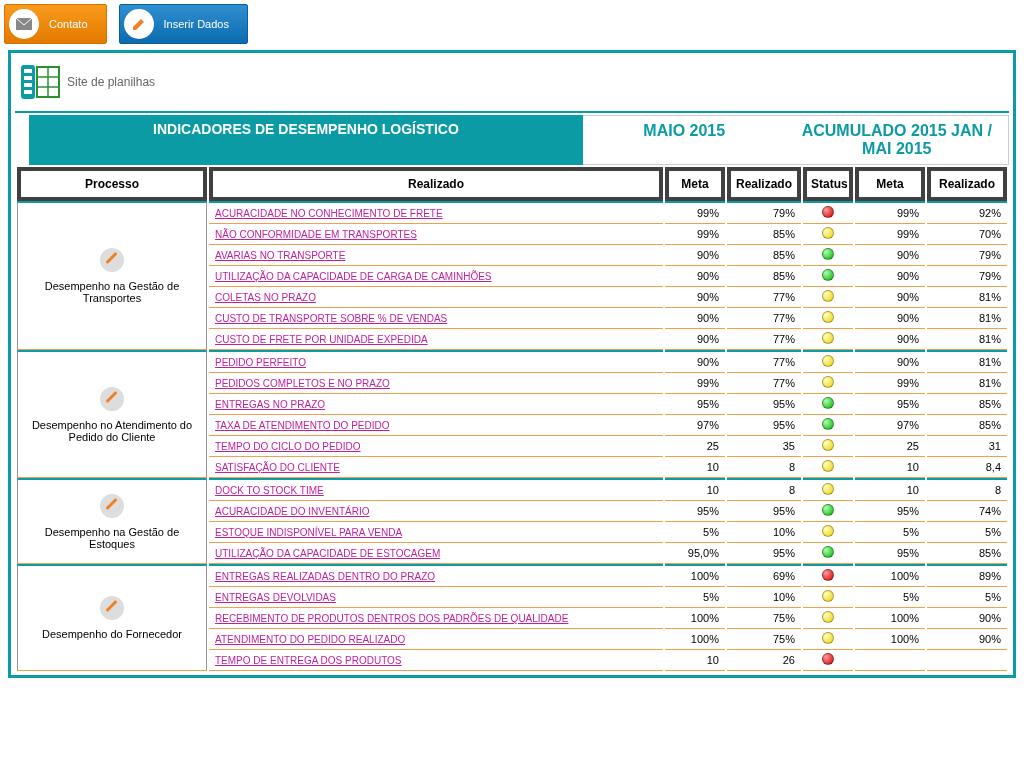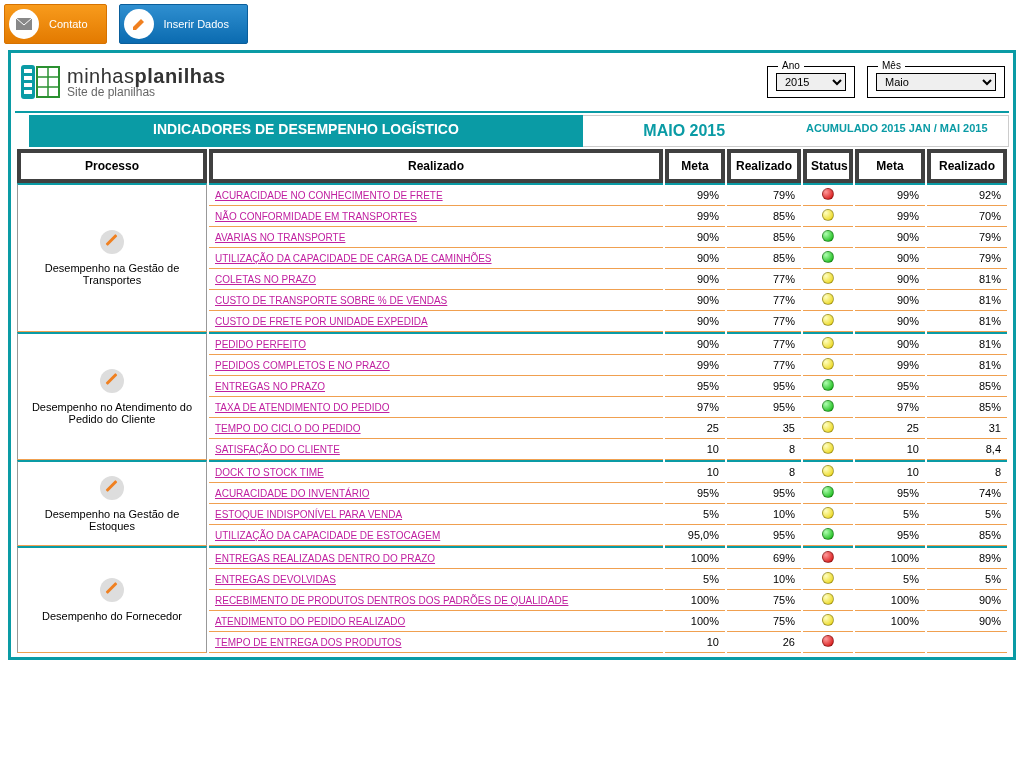--- a/index.html
+++ b/index.html
@@ -18,21 +18,21 @@
 .logo-text .l2 { font-size:12px; color:#666; }
 .filters { display:flex; gap:12px; }
 .fbox { border:1px solid #000; padding:6px 8px; position:relative; }
 .fbox .flabel { position:absolute; top:-7px; left:10px; background:#fff; padding:0 4px; font-size:10px; }
 .fbox select { border:1px solid #000; font-size:11px; padding:1px 4px; }
 .fbox.ano select { width:70px; }
 .fbox.mes select { width:120px; }
 .title-row { display:flex; margin-top:2px;padding-left:14px; }
 .title-main { background:#0a9ba5; color:#fff; font-weight:bold; font-size:14px; text-align:center; padding:6px 4px; }
 .title-mid { background:#fff; color:#0a9ba5; font-weight:bold; font-size:16px; text-align:center; padding:6px 4px; border-top:1px solid #ccc; border-bottom:1px solid #ccc; }
-.title-right { background:#fff; color:#0a9ba5; font-weight:bold; font-size:11px; text-align:center; padding:6px 4px; border-top:1px solid #ccc; border-bottom:1px solid #ccc; border-right:1px solid #ccc; }
+.title-right { background:#fff; color:#0a9ba5; font-weight:bold; font-size:16px; text-align:center; padding:6px 4px; border-top:1px solid #ccc; border-bottom:1px solid #ccc; border-right:1px solid #ccc; }
 table.grid { border-collapse:separate; border-spacing:2px 0; width:100%; table-layout:fixed; margin-top:2px; }
 table.grid th { background:#fff; border:4px solid #404040; padding:6px 4px; font-weight:bold; font-size:12px; }
 table.grid td { border-bottom:1px solid #f0a050; padding:3px 6px; font-size:11px; }
 td.proc { text-align:center; vertical-align:middle; border:1px solid #999; border-right:1px solid #999; font-size:11px;margin-top:43px; }
 td.ind { }
 td.ind a { color:#c020a0; text-decoration:underline; cursor:pointer; font-size:10px;text-align:right; }
 td.num { text-align:right; padding-right:8px; }
 td.status { text-align:center; }
 .dot { display:inline-block; width:10px; height:10px; border-radius:50%; border:1px solid rgba(0,0,0,0.3); }
 .dot.red { background:radial-gradient(circle at 30% 30%,#ff9a9a,#d00000); }
@@ -77,32 +77,21 @@
         <rect x="5" y="6" width="8" height="4" fill="#fff"></rect>
           <rect x="5" y="13" width="8" height="4" fill="#fff"></rect>
         <rect x="5" y="20" width="8" height="4" fill="#fff"></rect>
           <rect x="5" y="27" width="8" height="4" fill="#fff"></rect>
         <rect x="18" y="4" width="22" height="30" fill="none" stroke="#2a9030" stroke-width="2"></rect>
         <line x1="18" y1="14" x2="40" y2="14" stroke="#2a9030" stroke-width="1.5"></line>
         <line x1="18" y1="24" x2="40" y2="24" stroke="#2a9030" stroke-width="1.5"></line>
         <line x1="29" y1="4" x2="29" y2="34" stroke="#2a9030" stroke-width="1.5"></line>
       </svg>
       <div class="logo-text">
-        <div class="l1"><span>minhas</span><span class="b">planilhas</span></div>
         <div class="l2">Site de planilhas</div>
-      </div>
-    </div>
-    <div class="filters">
-      <div class="fbox ano">
-        <span class="flabel">Ano</span>
-        <select><option>2015</option></select>
-      </div>
-      <div class="fbox mes">
-        <span class="flabel">Mês</span>
-        <select><option>Maio</option></select>
       </div>
     </div>
   </div>
 
   <div class="title-row">
     <div class="title-main sec1">INDICADORES DE DESEMPENHO LOGÍSTICO</div>
     <div class="title-mid sec2">MAIO 2015</div>
     <div class="title-right sec3">ACUMULADO 2015 JAN / MAI 2015</div>
   </div>
 

